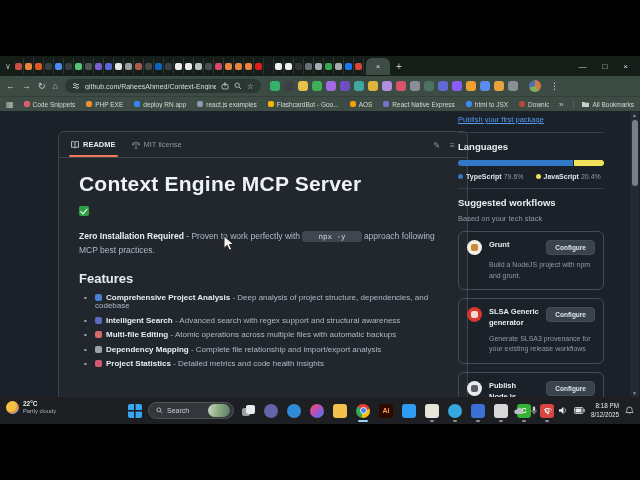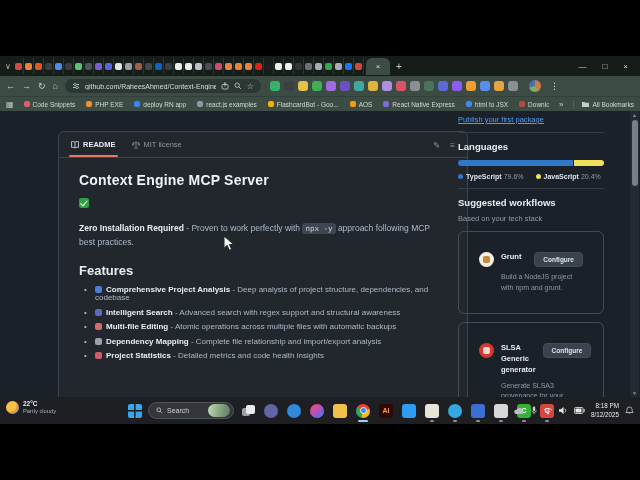--- a/index.html
+++ b/index.html
@@ -35,50 +35,50 @@
 
   
   .page{position:absolute;left:0;top:111px;width:640px;height:286px;background:#1b2128;overflow:hidden;}
   .readme-box{position:absolute;left:38px;top:20px;width:410px;height:300px;background:#22272e;border:1px solid #3d444d;border-radius:6px 6px 0 0;margin-left:20px;}
   .readme-head{height:26px;border-bottom:1px solid #3d444d;display:flex;align-items:center;padding:0 12px;gap:16px;}
   .ftab{display:flex;align-items:center;gap:4px;font-size:7.5px;color:#8b949e;height:100%;position:relative;}
   .ftab.active{color:#e6edf3;font-weight:bold;}
   .ftab.active::after{content:"";position:absolute;left:-2px;right:-2px;bottom:0;height:2px;background:#ec775c;border-radius:2px;}
   .headicons{margin-left:auto;display:flex;gap:10px;color:#8b949e;font-size:8.5px;}
   .readme-body{padding:14px 20px 0 20px;}
-  h1.title{margin:0 0 10px 0;font-size:14px;color:#eef3f8;font-weight:bold;letter-spacing:.2px;}
+  h1.title{margin:0 0 10px 0;font-size:21px;color:#eef3f8;font-weight:bold;letter-spacing:.2px;}
   .desc{margin:0 0 14px 0;font-size:8.5px;line-height:1.55;color:#adbac7;max-width:380px;}
   .checkrow{display:flex;align-items:center;gap:5px;margin:0 0 14px 0;}
   .checkchip{width:10px;height:10px;border-radius:2px;background:#2ea043;position:relative;flex:none;}
   .checkchip::after{content:"";position:absolute;left:2.5px;top:1px;width:3px;height:5.5px;border:solid #fff;border-width:0 1.5px 1.5px 0;transform:rotate(40deg);}
   .checkhead{font-size:11px;font-weight:bold;color:#e6edf3;}
   .zero{margin:0 0 12px 0;font-size:8.5px;color:#adbac7;line-height:1.6;}
   .zero b{color:#e6edf3;}
-  .codechip{font-family:"DejaVu Sans Mono","Liberation Mono",monospace;font-size:7.5px;background:rgba(110,118,129,.4);border-radius:3px;padding:1px 3px;color:#c9d1d9;}
+  .codechip{font-family:"DejaVu Sans Mono","Liberation Mono",monospace;font-size:7.5px;background:rgba(110,118,129,.4);border-radius:3px;padding:1px 16px;color:#c9d1d9;}
   h2.sect{margin:14px 0 8px 0;font-size:13px;color:#e6edf3;font-weight:bold;}
   ul.features{margin:0;padding-left:14px;list-style:none;}
   ul.features li{font-size:8px;color:#adbac7;line-height:1.0;margin-bottom:6.5px;position:relative;padding-left:2px;}
   ul.features li::before{content:"•";position:absolute;left:-9px;color:#adbac7;}
   .emoji-chip{display:inline-block;width:7px;height:7px;border-radius:2px;margin-right:4px;vertical-align:-1px;}
   .feat-name{font-weight:bold;color:#e6edf3;}
 
   
   .sidebar{position:absolute;left:458px;top:4px;width:146px;color:#909aa5;font-size:7.5px;}
   .pkg-status{margin-bottom:3px;}
   .pkg-link{color:#539bf5;text-decoration:underline;}
   .sdivider{border:none;border-top:1px solid #373e47;margin:8px 0;}
   .shead{font-size:9.5px;font-weight:bold;color:#e6edf3;margin:0 0 6px 0;}
   .langbar{display:flex;height:6px;border-radius:3px;overflow:hidden;gap:1px;margin:8px 0 7px 0;}
   .langbar span{display:block;height:100%;}
   .legend{display:flex;gap:12px;align-items:center;font-size:7px;}
   .ldot{width:5px;height:5px;border-radius:50%;display:inline-block;margin-right:3px;}
   .lname{color:#dbe4ec;font-weight:bold;}
   .lpct{color:#909aa5;margin-left:2px;}
   .subtext{margin:2px 0 8px 0;}
-  .wcard{border:1px solid #444c56;border-radius:6px;padding:20px;margin-bottom:8px;}
+  .wcard{border:1px solid #444c56;border-radius:6px;padding:8px;margin-bottom:8px;}
   .wtop{display:flex;align-items:flex-start;gap:7px;}
   .wicon{width:15px;height:15px;border-radius:50%;flex:none;display:flex;align-items:center;justify-content:center;}
   .wglyph{width:7px;height:7px;border-radius:2px;display:block;}
   .wtitle{flex:1;font-size:7.5px;font-weight:bold;color:#e6edf3;line-height:1.45;}
   .wbtn{flex:none;background:#3a434d;border:1px solid #444c56;border-radius:4px;color:#dbe4ec;font-size:6.5px;font-weight:bold;padding:3px 8px;}
   .wdesc{margin-top:5px;margin-left:22px;font-size:7px;line-height:1.5;color:#909aa5;}
 
   .pagescroll{position:absolute;right:1px;top:0;width:9px;height:286px;background:#242a31;}
   .pagescroll .arrow{position:absolute;left:0;width:9px;text-align:center;font-size:5px;color:#8b949e;}
   .pagescroll .thumb{position:absolute;left:1.5px;top:9px;width:6px;height:66px;background:#767f89;border-radius:3px;}

